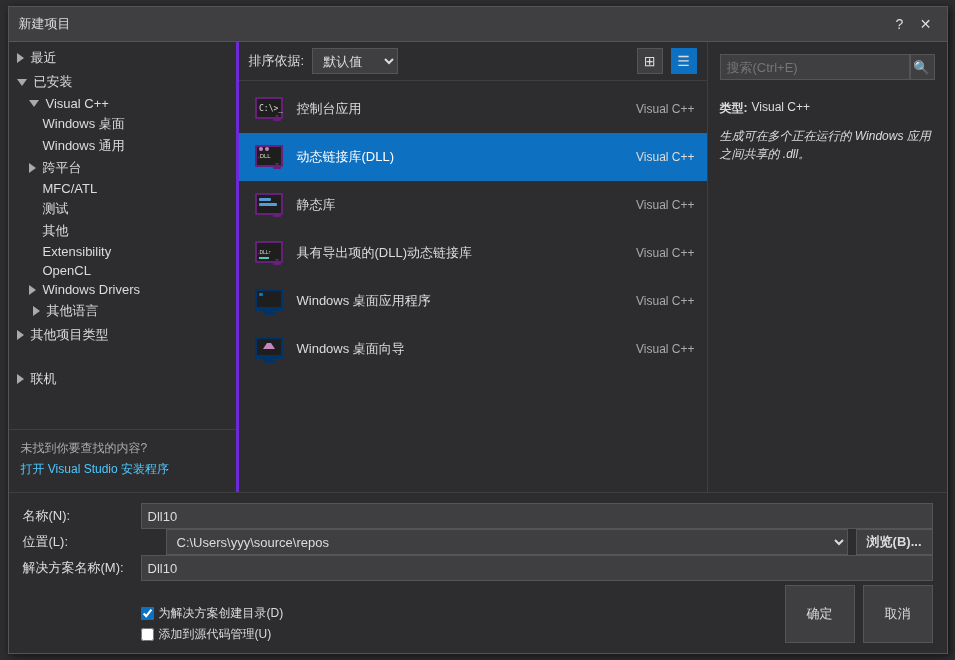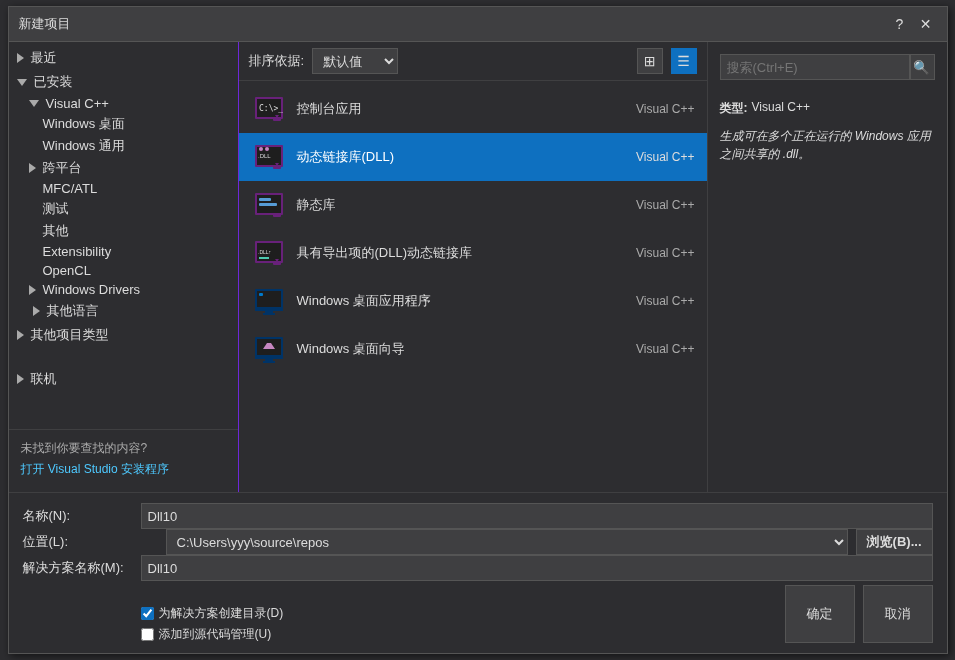--- a/index.html
+++ b/index.html
@@ -55,21 +55,21 @@
 
     .content-area {
       display: flex;
       flex: 1;
       overflow: hidden;
     }
 
     
     .left-panel {
       width: 230px;
-      border-right: 1px solid #6d28d9;
+      border-right: 3px solid #6d28d9;
       display: flex;
       flex-direction: column;
       overflow-y: auto;
       flex-shrink: 0;
       padding: 4px 0;
     }
     .tree-section-header {
       padding: 3px 8px;
       color: #dcdcdc;
       font-size: 13px;

